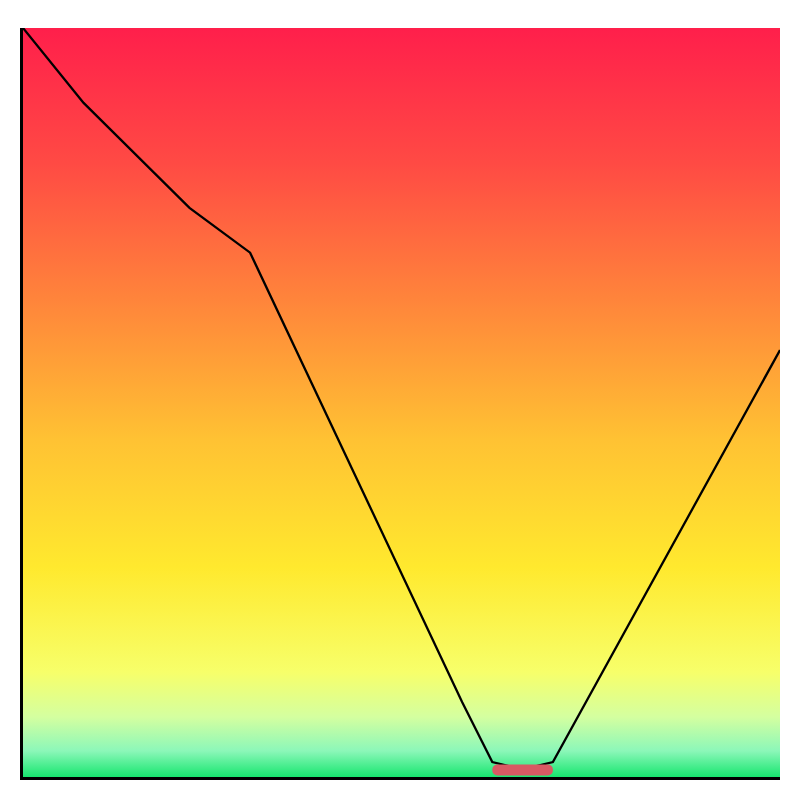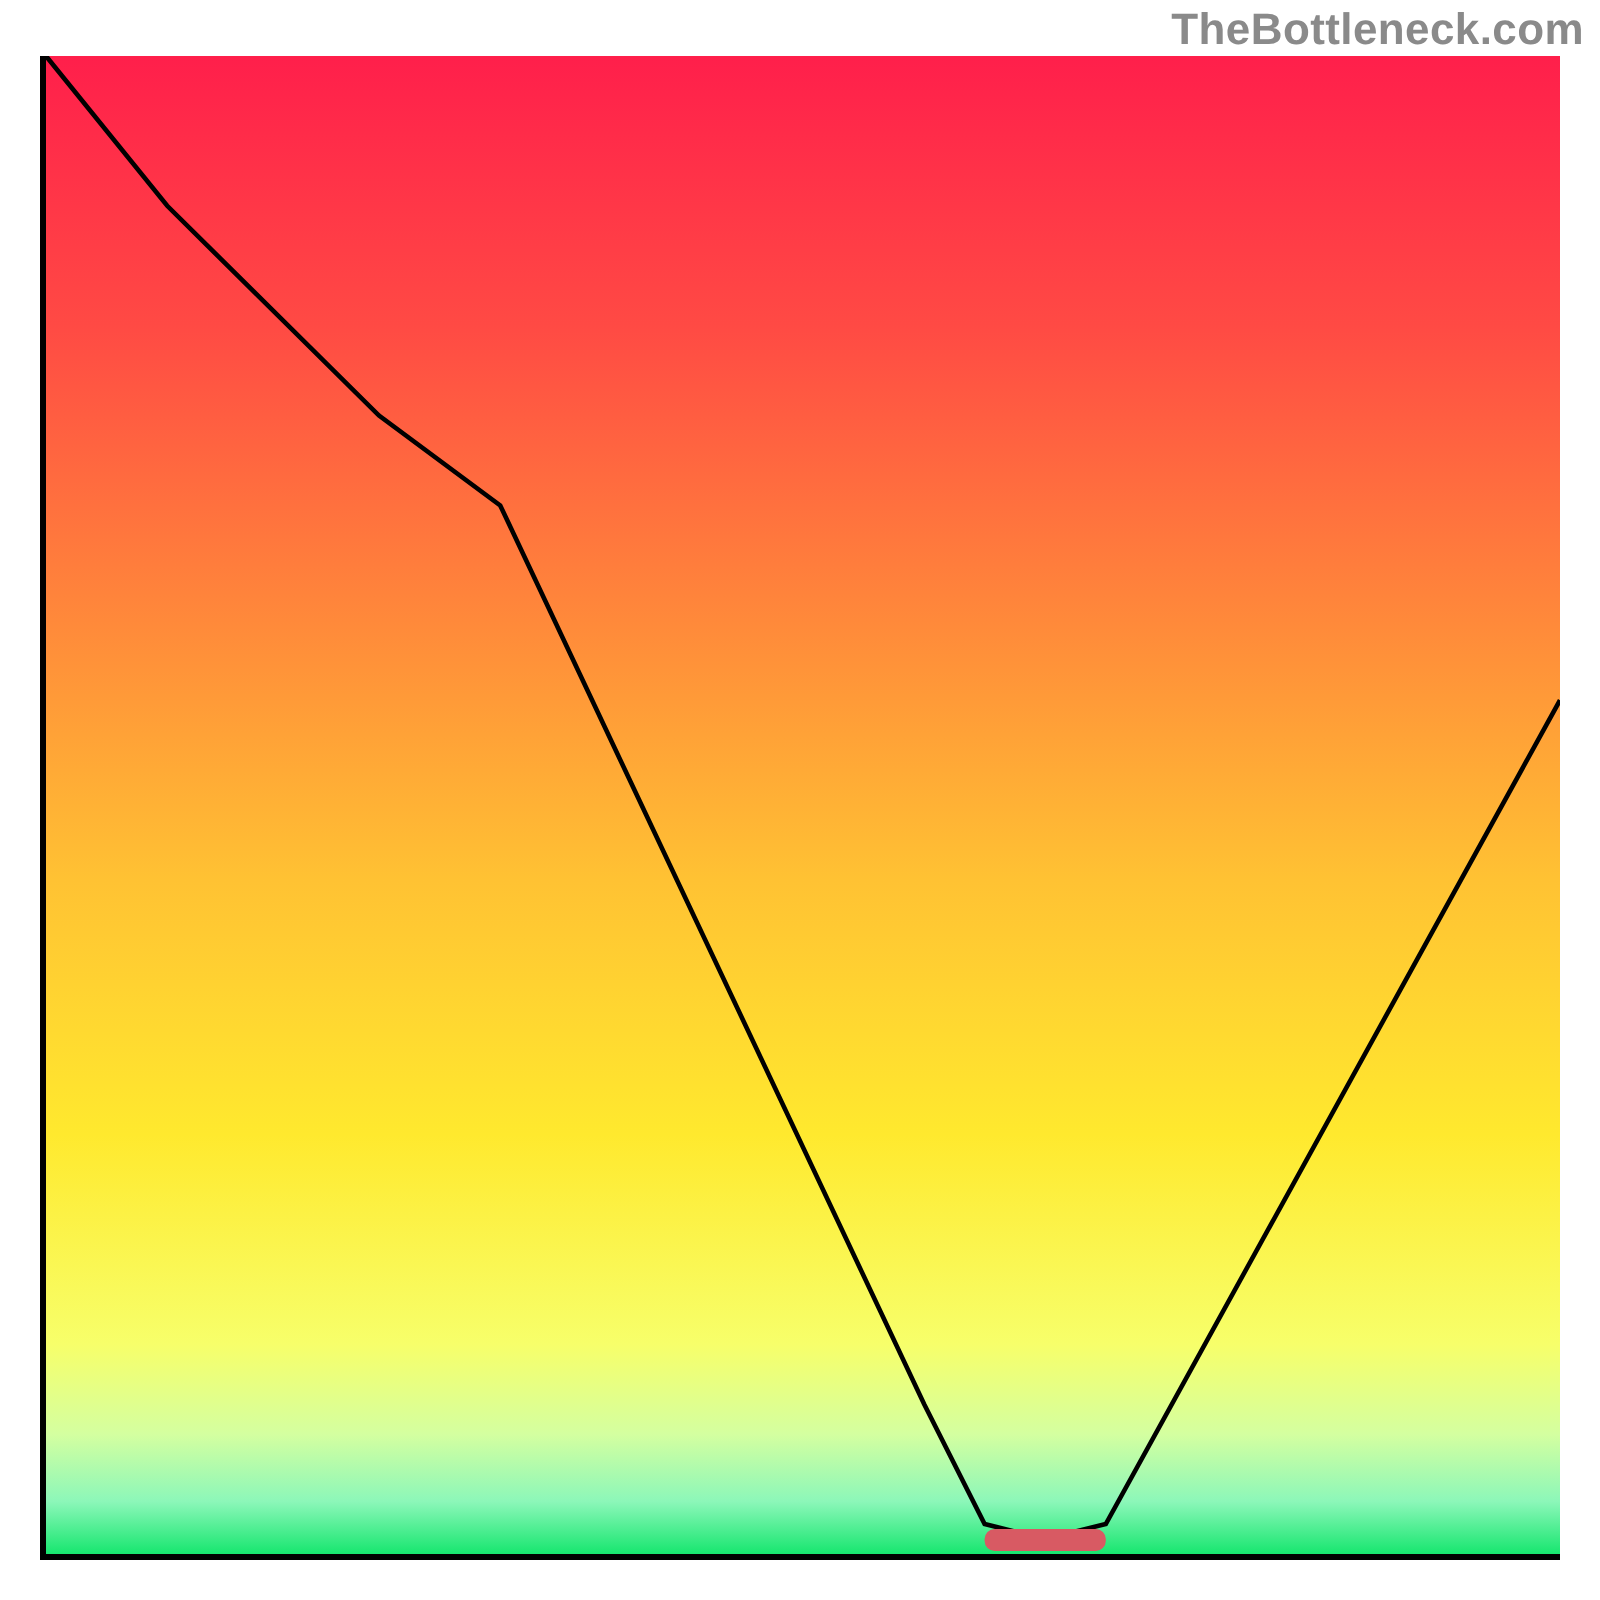--- a/index.html
+++ b/index.html
@@ -47,21 +47,20 @@
     left: 23px;   
     top: 28px;
     width: 757px; 
     height: 749px;
   }
 </style>
 </head>
 <body>
 <div class="stage">
 
-<div class="watermark">TheBottleneck.com</div>
 
 <div class="axis-y"></div>
 <div class="axis-x"></div>
 
 <svg class="plot" viewBox="0 0 757 749" preserveAspectRatio="none">
   <defs>
     <linearGradient id="bg-grad" x1="0" y1="0" x2="0" y2="1">
 
     <stop offset="0.0%" stop-color="#ff1f4b"></stop>
           <stop offset="18.0%" stop-color="#ff4a44"></stop>

